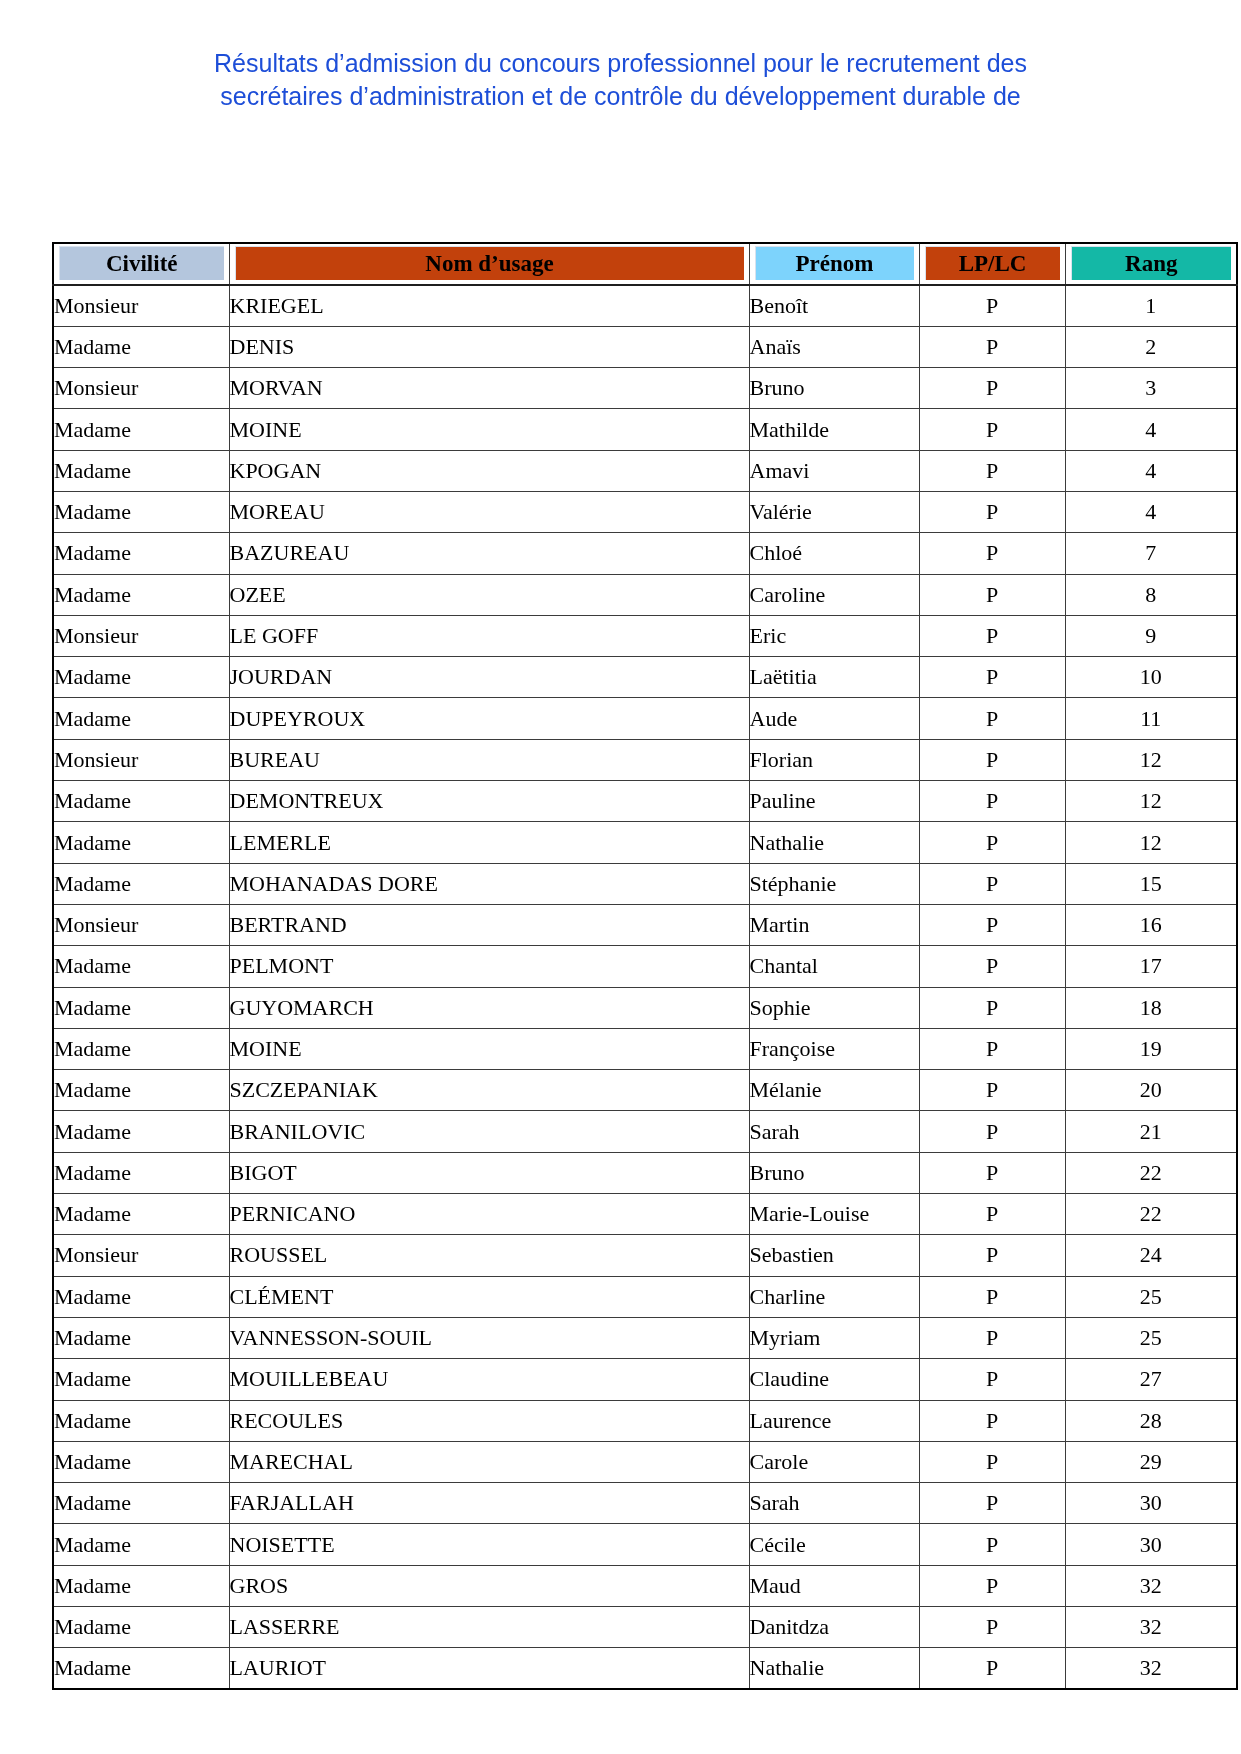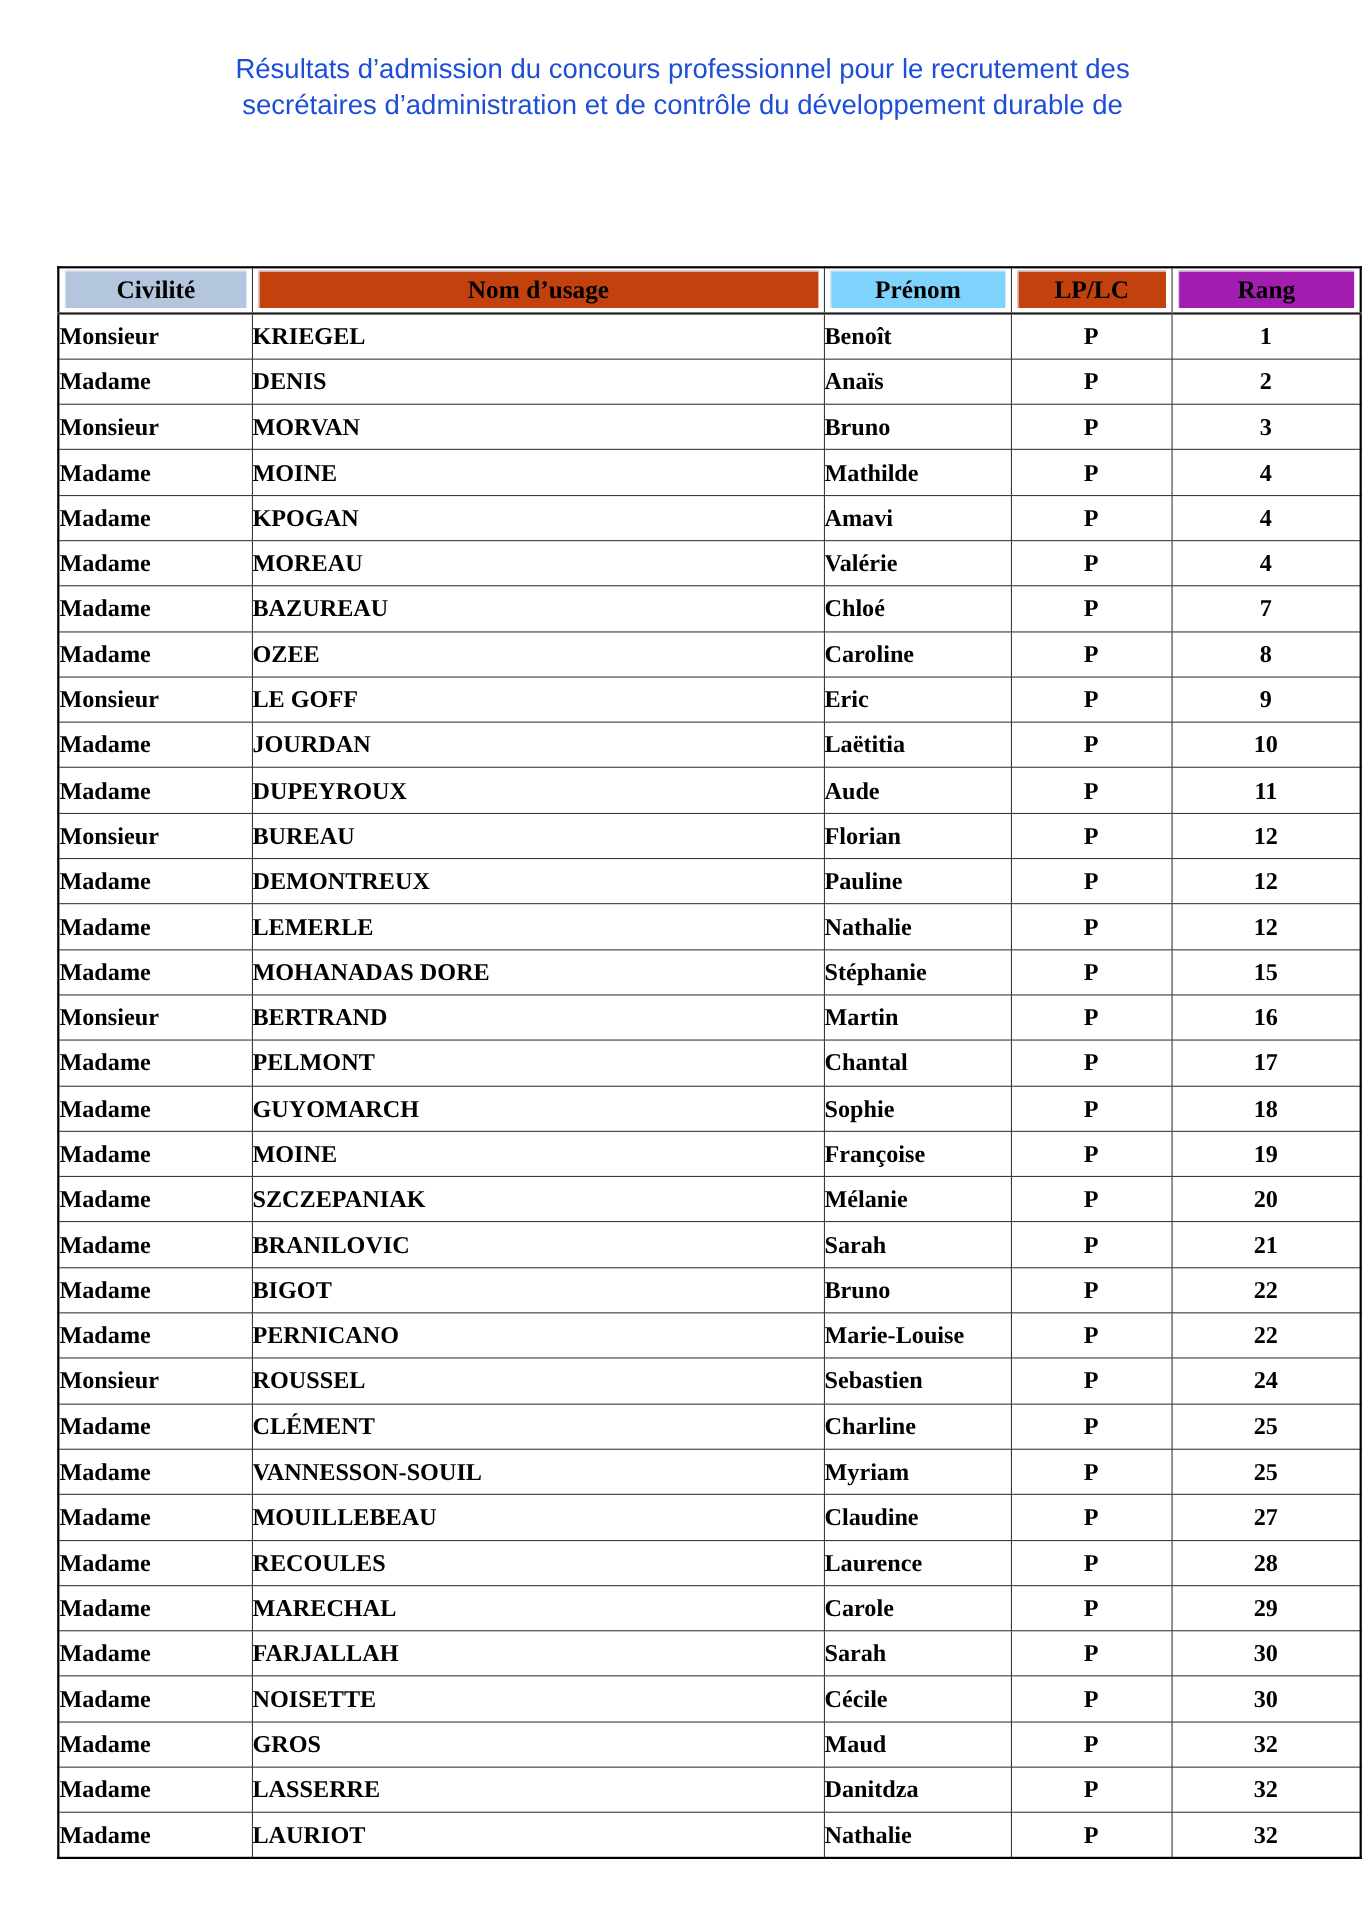--- a/index.html
+++ b/index.html
@@ -60,21 +60,20 @@
     height: 33px;
     line-height: 33px;
     text-align: center;
     font-size: 23px;
     font-weight: bold;
     border-top: 1px solid #d9e2ee;
     border-left: 1px solid #d9e2ee;
   }
   table.results tbody tr {
     height: 41.3px;
-    font-weight: bold;
   }
   table.results tbody td {
     vertical-align: middle;
     padding: 0;
   }
   td.c-left { text-align: left; padding-left: 8px; }
   td.c-center { text-align: center; }
 </style>
 </head>
 <body>
@@ -102,21 +101,21 @@
         <th>
           <div class="hdr-chip" style="background: #c2410c;">Nom d’usage</div>
         </th>
         <th>
           <div class="hdr-chip" style="background: #7dd3fc;">Prénom</div>
         </th>
         <th>
           <div class="hdr-chip" style="background: #c2410c;">LP/LC</div>
         </th>
         <th>
-          <div class="hdr-chip" style="background: #a21caf;">Rang</div>
+          <div class="hdr-chip" style="background: #14b8a6;">Rang</div>
         </th>
       </tr>
     </thead>
     <tbody id="tbody">
   <tr>
     <td class="c-left">Monsieur</td>
     <td class="c-left">KRIEGEL</td>
     <td class="c-left">Benoît</td>
     <td class="c-center">P</td>
     <td class="c-center">1</td>

